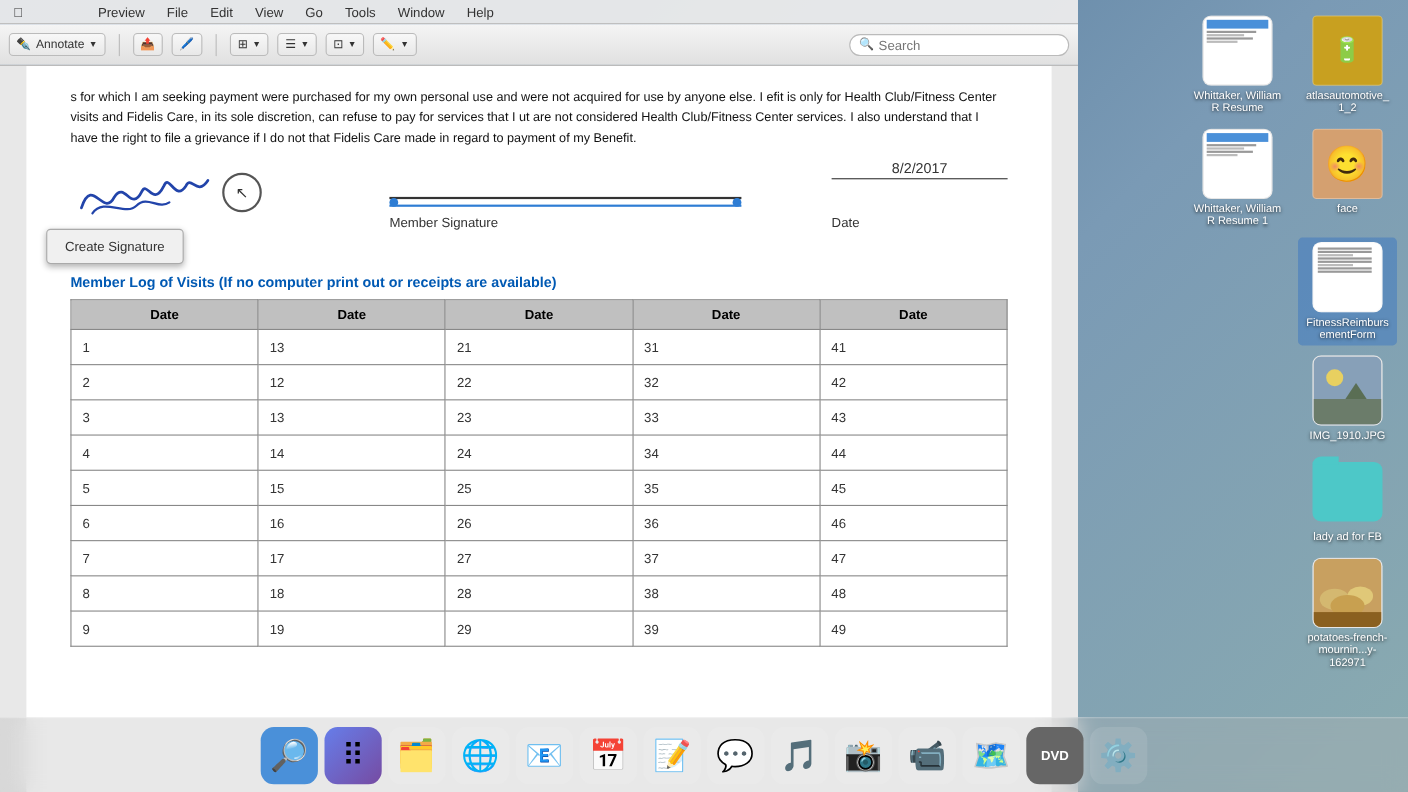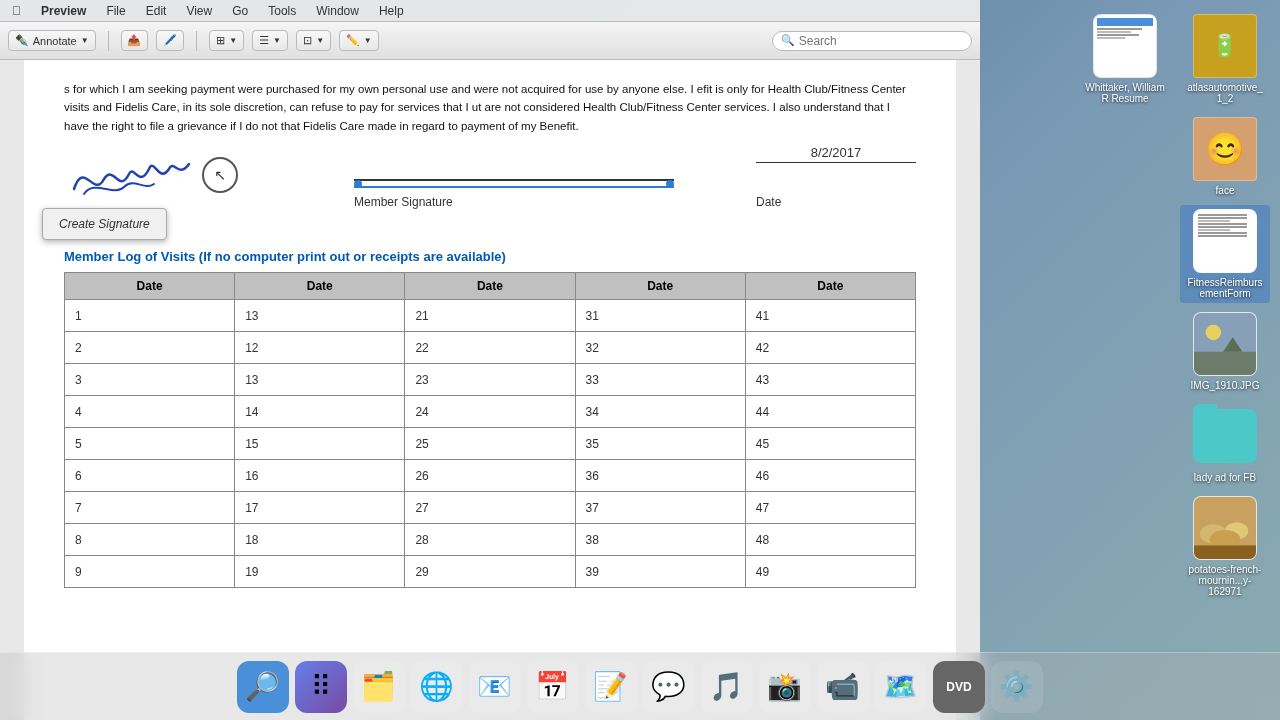--- a/index.html
+++ b/index.html
@@ -199,21 +199,20 @@
       left: 42px;
       background: #f0f0f0;
       border: 1px solid #aaa;
       border-radius: 4px;
       padding: 8px 16px;
       font-size: 12px;
       color: #333;
       box-shadow: 0 2px 6px rgba(0,0,0,0.3);
       z-index: 200;
       white-space: nowrap;
-      font-style: italic;
     }
 
     
     .section-header {
       color: #0059b3;
       font-size: 13px;
       font-weight: bold;
       margin: 12px 0 8px 0;
     }
 
@@ -353,21 +352,21 @@
       width: 60%;
     }
   </style>
 </head>
 <body>
 
 <div class="desktop"></div>
 
 <div class="menubar">
   <span class="menubar-item"></span>
-  <span class="menubar-item" style="font-weight:700;">Preview</span>
+  <span class="menubar-item" style="font-weight:400;margin-left:48px;">Preview</span>
   <span class="menubar-item">File</span>
   <span class="menubar-item">Edit</span>
   <span class="menubar-item">View</span>
   <span class="menubar-item">Go</span>
   <span class="menubar-item">Tools</span>
   <span class="menubar-item">Window</span>
   <span class="menubar-item">Help</span>
 </div>
 
 <div class="toolbar">
@@ -557,20 +556,32 @@
     <div class="desktop-icon">
       <div class="icon-thumbnail" style="background:#c8a020;border-radius:4px;">
         <div style="color:#fff;font-size:22px;">🔋</div>
       </div>
       <span class="icon-label">atlasautomotive_1_2</span>
     </div>
   </div>
 
   <div class="desktop-icon-row">
     <div class="desktop-icon">
+      <div class="icon-thumbnail">
+        <div class="resume-thumbnail">
+          <div style="background:#4a90d9;height:8px;margin-bottom:2px;"></div>
+          <div style="height:2px;background:#999;width:80%;margin-bottom:1px;"></div>
+          <div style="height:2px;background:#bbb;width:60%;margin-bottom:1px;"></div>
+          <div style="height:2px;background:#999;width:75%;margin-bottom:1px;"></div>
+          <div style="height:2px;background:#bbb;width:50%;"></div>
+        </div>
+      </div>
+      <span class="icon-label">Whittaker, William R Resume 1</span>
+    </div>
+    <div class="desktop-icon">
       <div class="icon-thumbnail" style="background:#d4a070;border-radius:4px;justify-content:center;">
         <div style="font-size:32px;">😊</div>
       </div>
       <span class="icon-label">face</span>
     </div>
   </div>
 
   <div class="desktop-icon-row">
     <div class="desktop-icon" style="background:rgba(30,100,200,0.35);border-radius:4px;">
       <div class="icon-thumbnail" style="background:#f5f5f5;">

